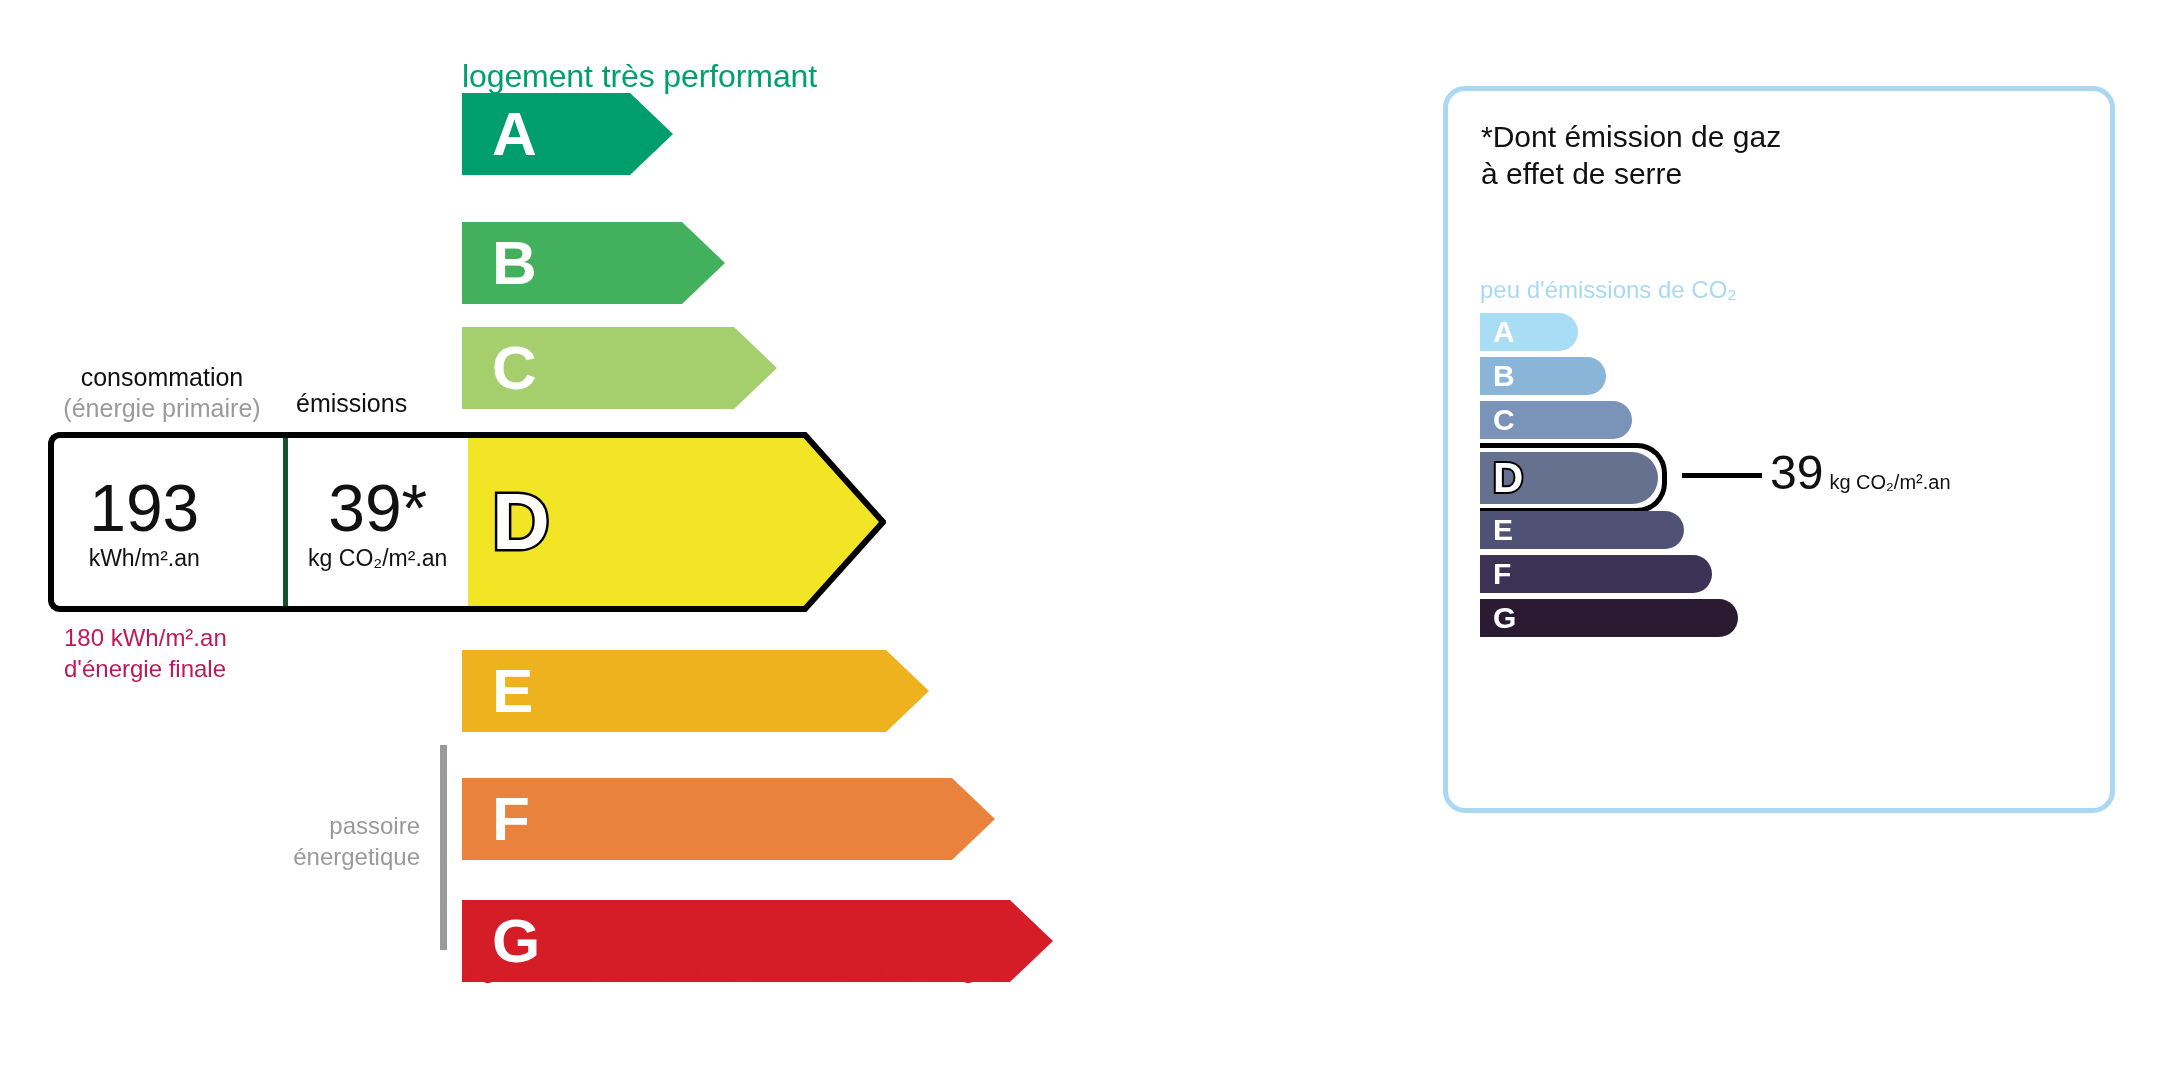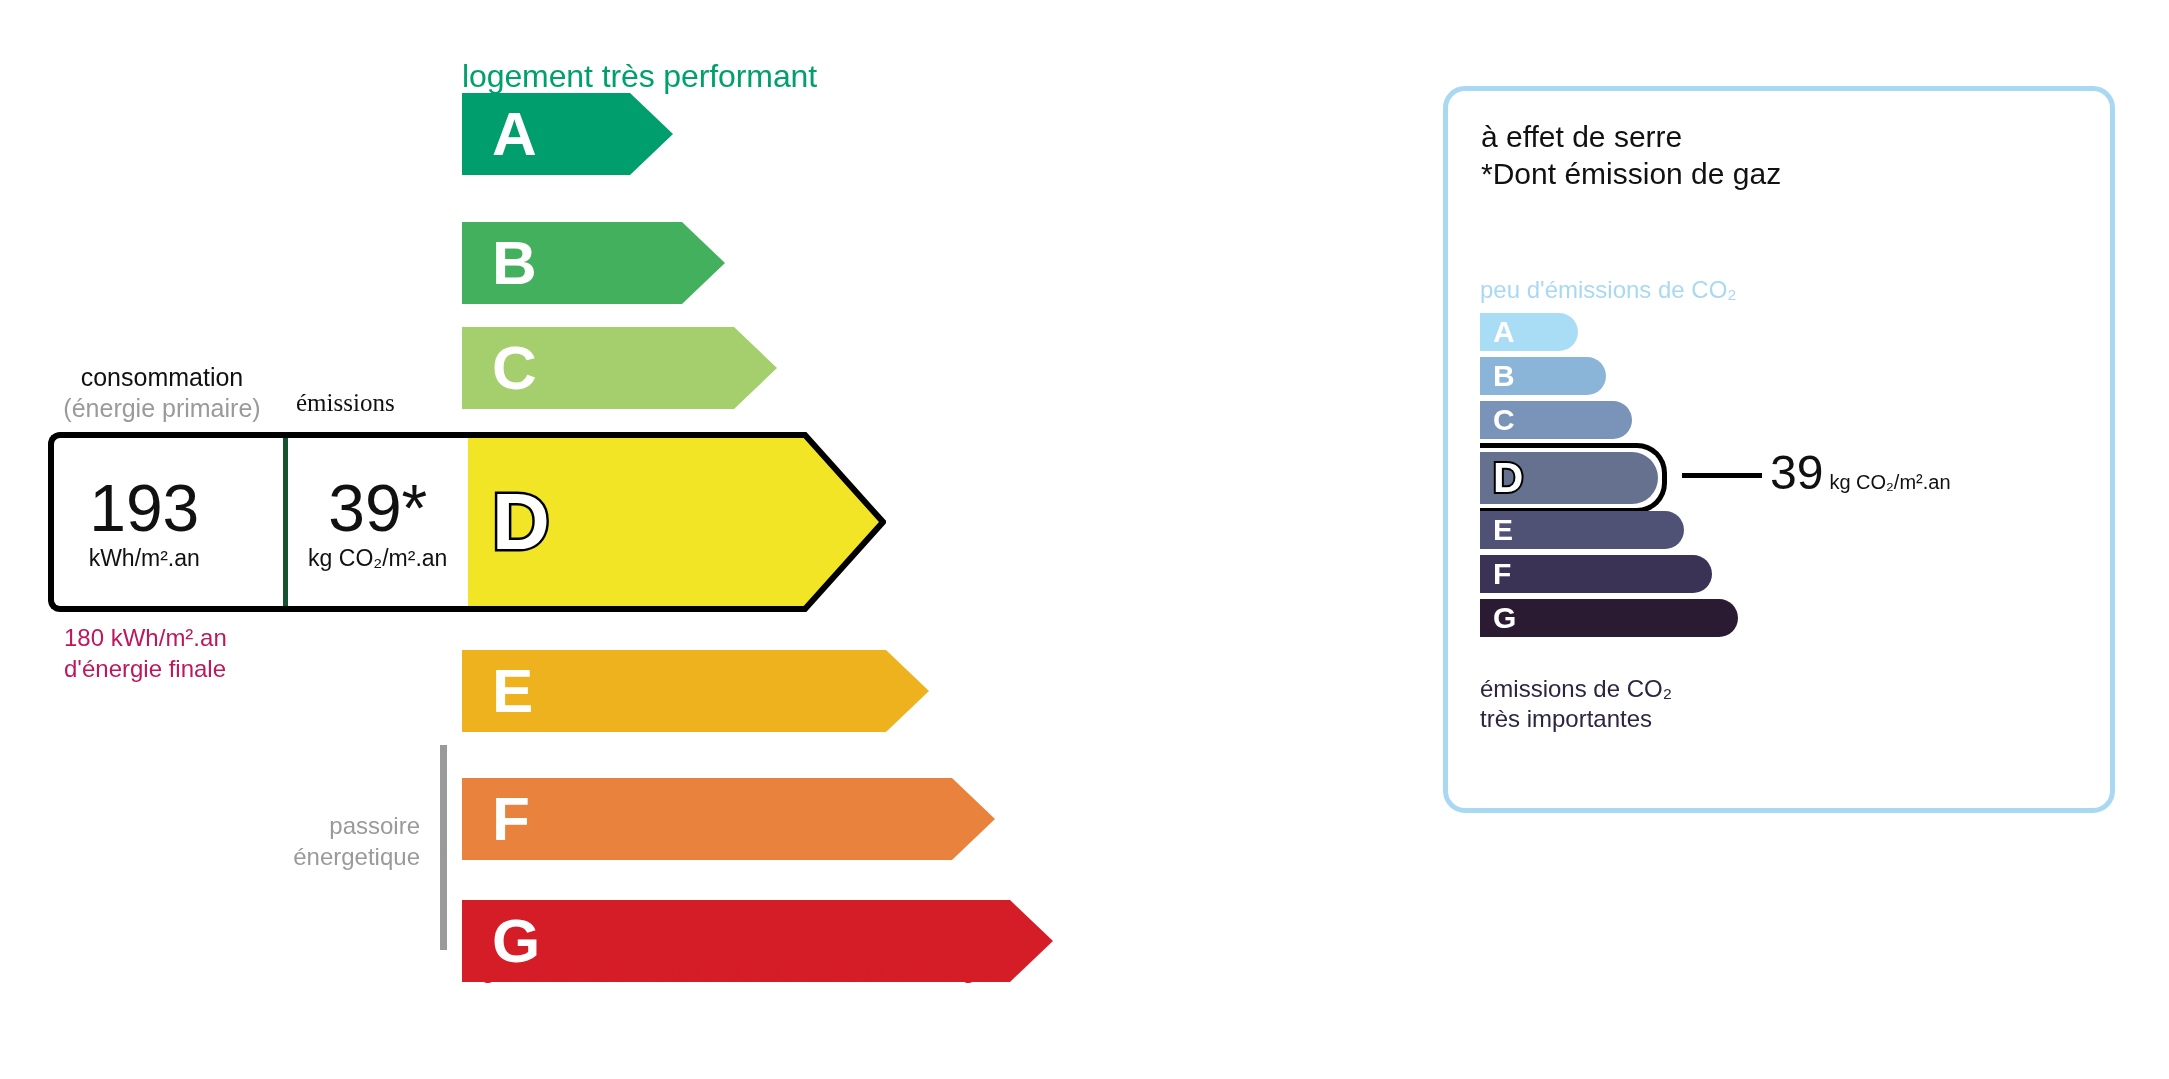--- a/index.html
+++ b/index.html
@@ -116,21 +116,20 @@
     line-height: 1.22;
   }
   .label-consommation .sub { color: #9a9a9a; }
 
   .label-emissions {
     position: absolute;
     left: 296px;
     top: 389px;
     font-size: 25px;
     color: #111111;
-    font-family: Liberation Serif, serif;
   }
 
   .label-final {
     position: absolute;
     left: 64px;
     top: 622px;
     font-size: 24px;
     color: #be185d;
     line-height: 1.3;
   }
@@ -324,22 +323,22 @@
   <div class="label-passoire">
     <div>passoire</div>
     <div>énergetique</div>
   </div>
 
   <div class="bottom-caption">logement extrêmement consommateur d'énergie</div>
 </div>
 
 <div id="ges-panel">
   <div id="ges-title">
+    <div>*Dont émission de gaz</div>
     <div>à effet de serre</div>
-    <div>*Dont émission de gaz</div>
   </div>
 
   <div id="ges-top-caption">peu d'émissions de CO₂</div>
 
   <div id="ges-bars">
       <div class="ges-row" style="top: 222px;">
         <div class="ges-bar" style="width: 98px; background: rgb(169, 220, 245);">
           <span class="ges-letter">A</span>
         </div>
       </div>
@@ -373,17 +372,13 @@
           <span class="ges-letter">G</span>
         </div>
       </div>
     </div>
 
   <div id="ges-leader" style="left: 234px; top: 382px; width: 80px;"></div>
   <div id="ges-value" style="left: 322px; top: 358px;">
     <span>39</span><span id="ges-value-unit">kg CO₂/m².an</span>
   </div>
 
-  <div id="ges-bottom-caption">
-    <div>émissions de CO₂</div>
-    <div>très importantes</div>
-  </div>
 </div>
 
 </body></html>

